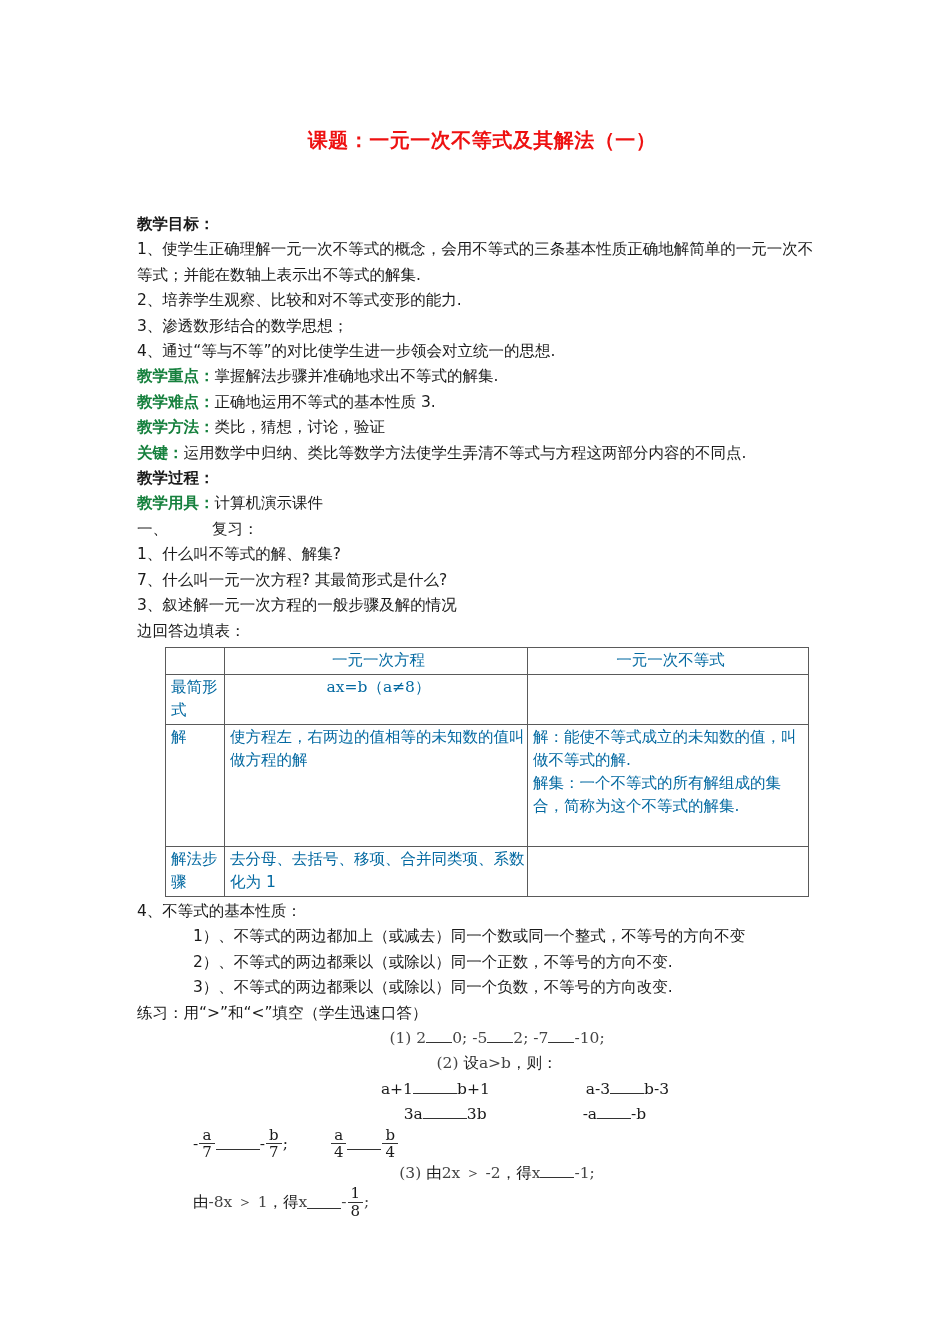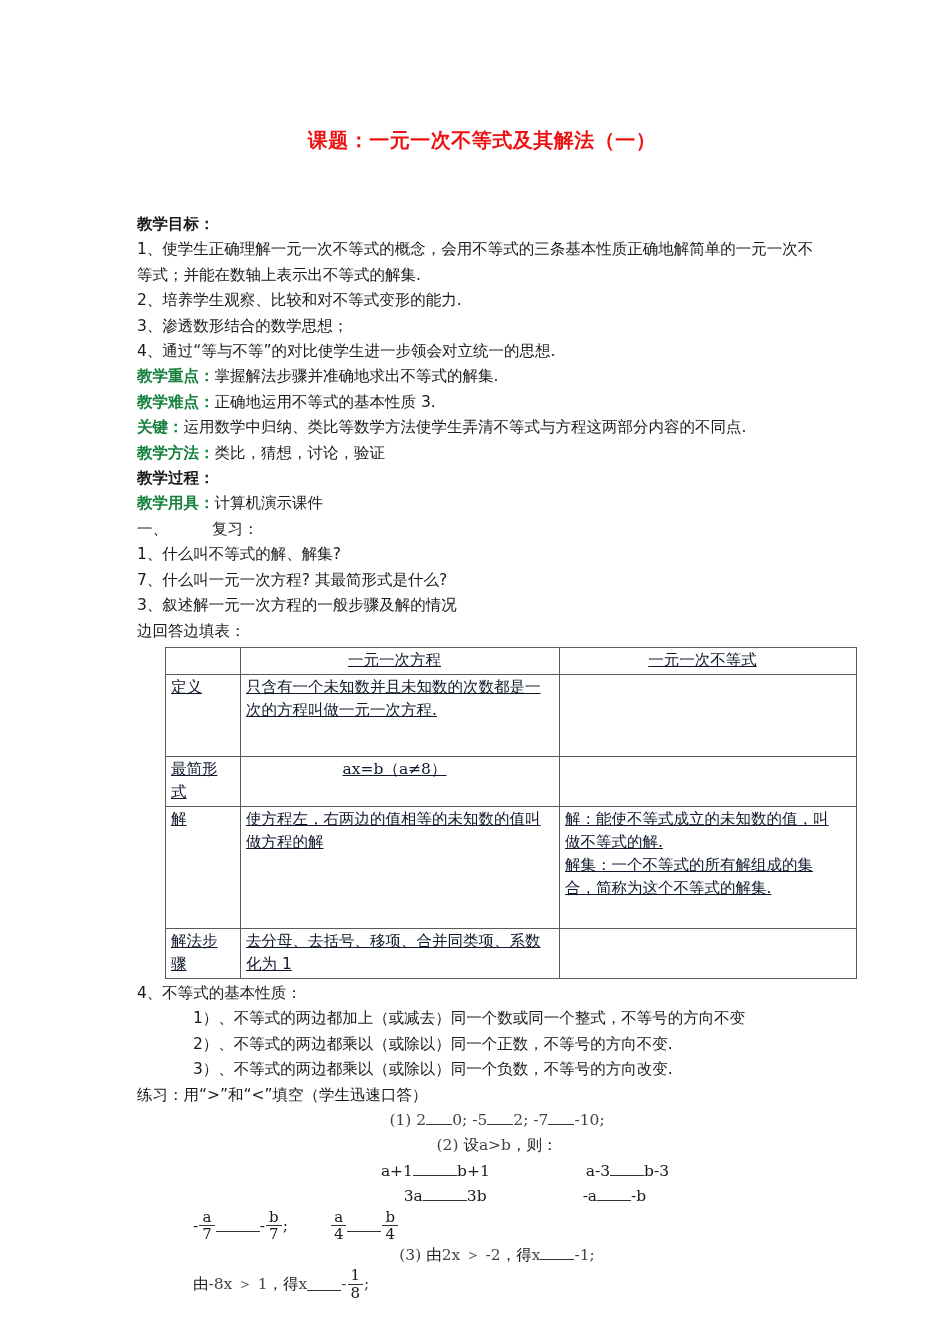--- a/index.html
+++ b/index.html
@@ -62,25 +62,24 @@
     border-collapse: collapse;
     width: 625px;
     margin-left: 28px;
     margin-top: 3px;
     margin-bottom: 2px;
     table-layout: fixed;
   }
   table.cmp td {
     border: 1px solid #5a5a5a;
     vertical-align: top;
-    padding: 1px 16px 2px 5px;
+    padding: 1px 0 2px 5px;
     font-size: 15.5px;
     line-height: 23px;
-    color: #0f172a;
-    text-decoration: underline;
+    color: #0369a1;
   }
   td.c1 { width: 53px; }
   td.c2 { width: 297px; }
   td.c3 { width: 275px; }
   .hdr-center { text-align: center; }
   .cell-center { text-align: center; }
   .tall-def { height: 78px; }
   .tall-sol { height: 118px; }
   .tall-steps { height: 44px; }
   .row-head td { height: 22px; }
@@ -124,42 +123,37 @@
     <div class="sec-gap"></div>
 
     <p class="line bold">教学目标：</p>
     <p class="line">1、使学生正确理解一元一次不等式的概念，会用不等式的三条基本性质正确地解简单的一元一次不等式；并能在数轴上表示出不等式的解集.</p>
     <p class="line">2、培养学生观察、比较和对不等式变形的能力.</p>
     <p class="line">3、渗透数形结合的数学思想；</p>
     <p class="line">4、通过“等与不等”的对比使学生进一步领会对立统一的思想.</p>
 
     <p class="line"><span class="bold">教学重点：</span><span>掌握解法步骤并准确地求出不等式的解集.</span></p>
     <p class="line"><span class="bold">教学难点：</span><span>正确地运用不等式的基本性质 3.</span></p>
+    <p class="line"><span class="bold">教学方法：</span><span>类比，猜想，讨论，验证</span></p>
     <p class="line"><span class="bold">关键：</span><span>运用数学中归纳、类比等数学方法使学生弄清不等式与方程这两部分内容的不同点.</span></p>
-    <p class="line"><span class="bold">教学方法：</span><span>类比，猜想，讨论，验证</span></p>
     <p class="line bold">教学过程：</p>
     <p class="line"><span class="bold">教学用具：</span><span>计算机演示课件</span></p>
 
     <p class="line"><span>一、</span><span style="display:inline-block;width:44px"></span><span>复习：</span></p>
     <p class="line">1、什么叫不等式的解、解集?</p>
     <p class="line">7、什么叫一元一次方程? 其最简形式是什么?</p>
     <p class="line">3、叙述解一元一次方程的一般步骤及解的情况</p>
     <p class="line">边回答边填表：</p>
 
     <table class="cmp">
       <tbody>
           <tr class="row-head">
         <td class="c1"></td>
         <td class="c2 hdr-center">一元一次方程</td>
         <td class="c3 hdr-center">一元一次不等式</td>
-      </tr>
-      <tr>
-        <td class="c1 tall-def">定义</td>
-        <td class="c2">只含有一个未知数并且未知数的次数都是一次的方程叫做一元一次方程.</td>
-        <td class="c3"></td>
       </tr>
       <tr class="row-simple">
         <td class="c1">最简形式</td>
         <td class="c2 cell-center ser">ax=b（a≠8）</td>
         <td class="c3"></td>
       </tr>
       <tr>
         <td class="c1 tall-sol">解</td>
         <td class="c2">使方程左，右两边的值相等的未知数的值叫做方程的解</td>
         <td class="c3" style="white-space:pre-line">解：能使不等式成立的未知数的值，叫做不等式的解.

